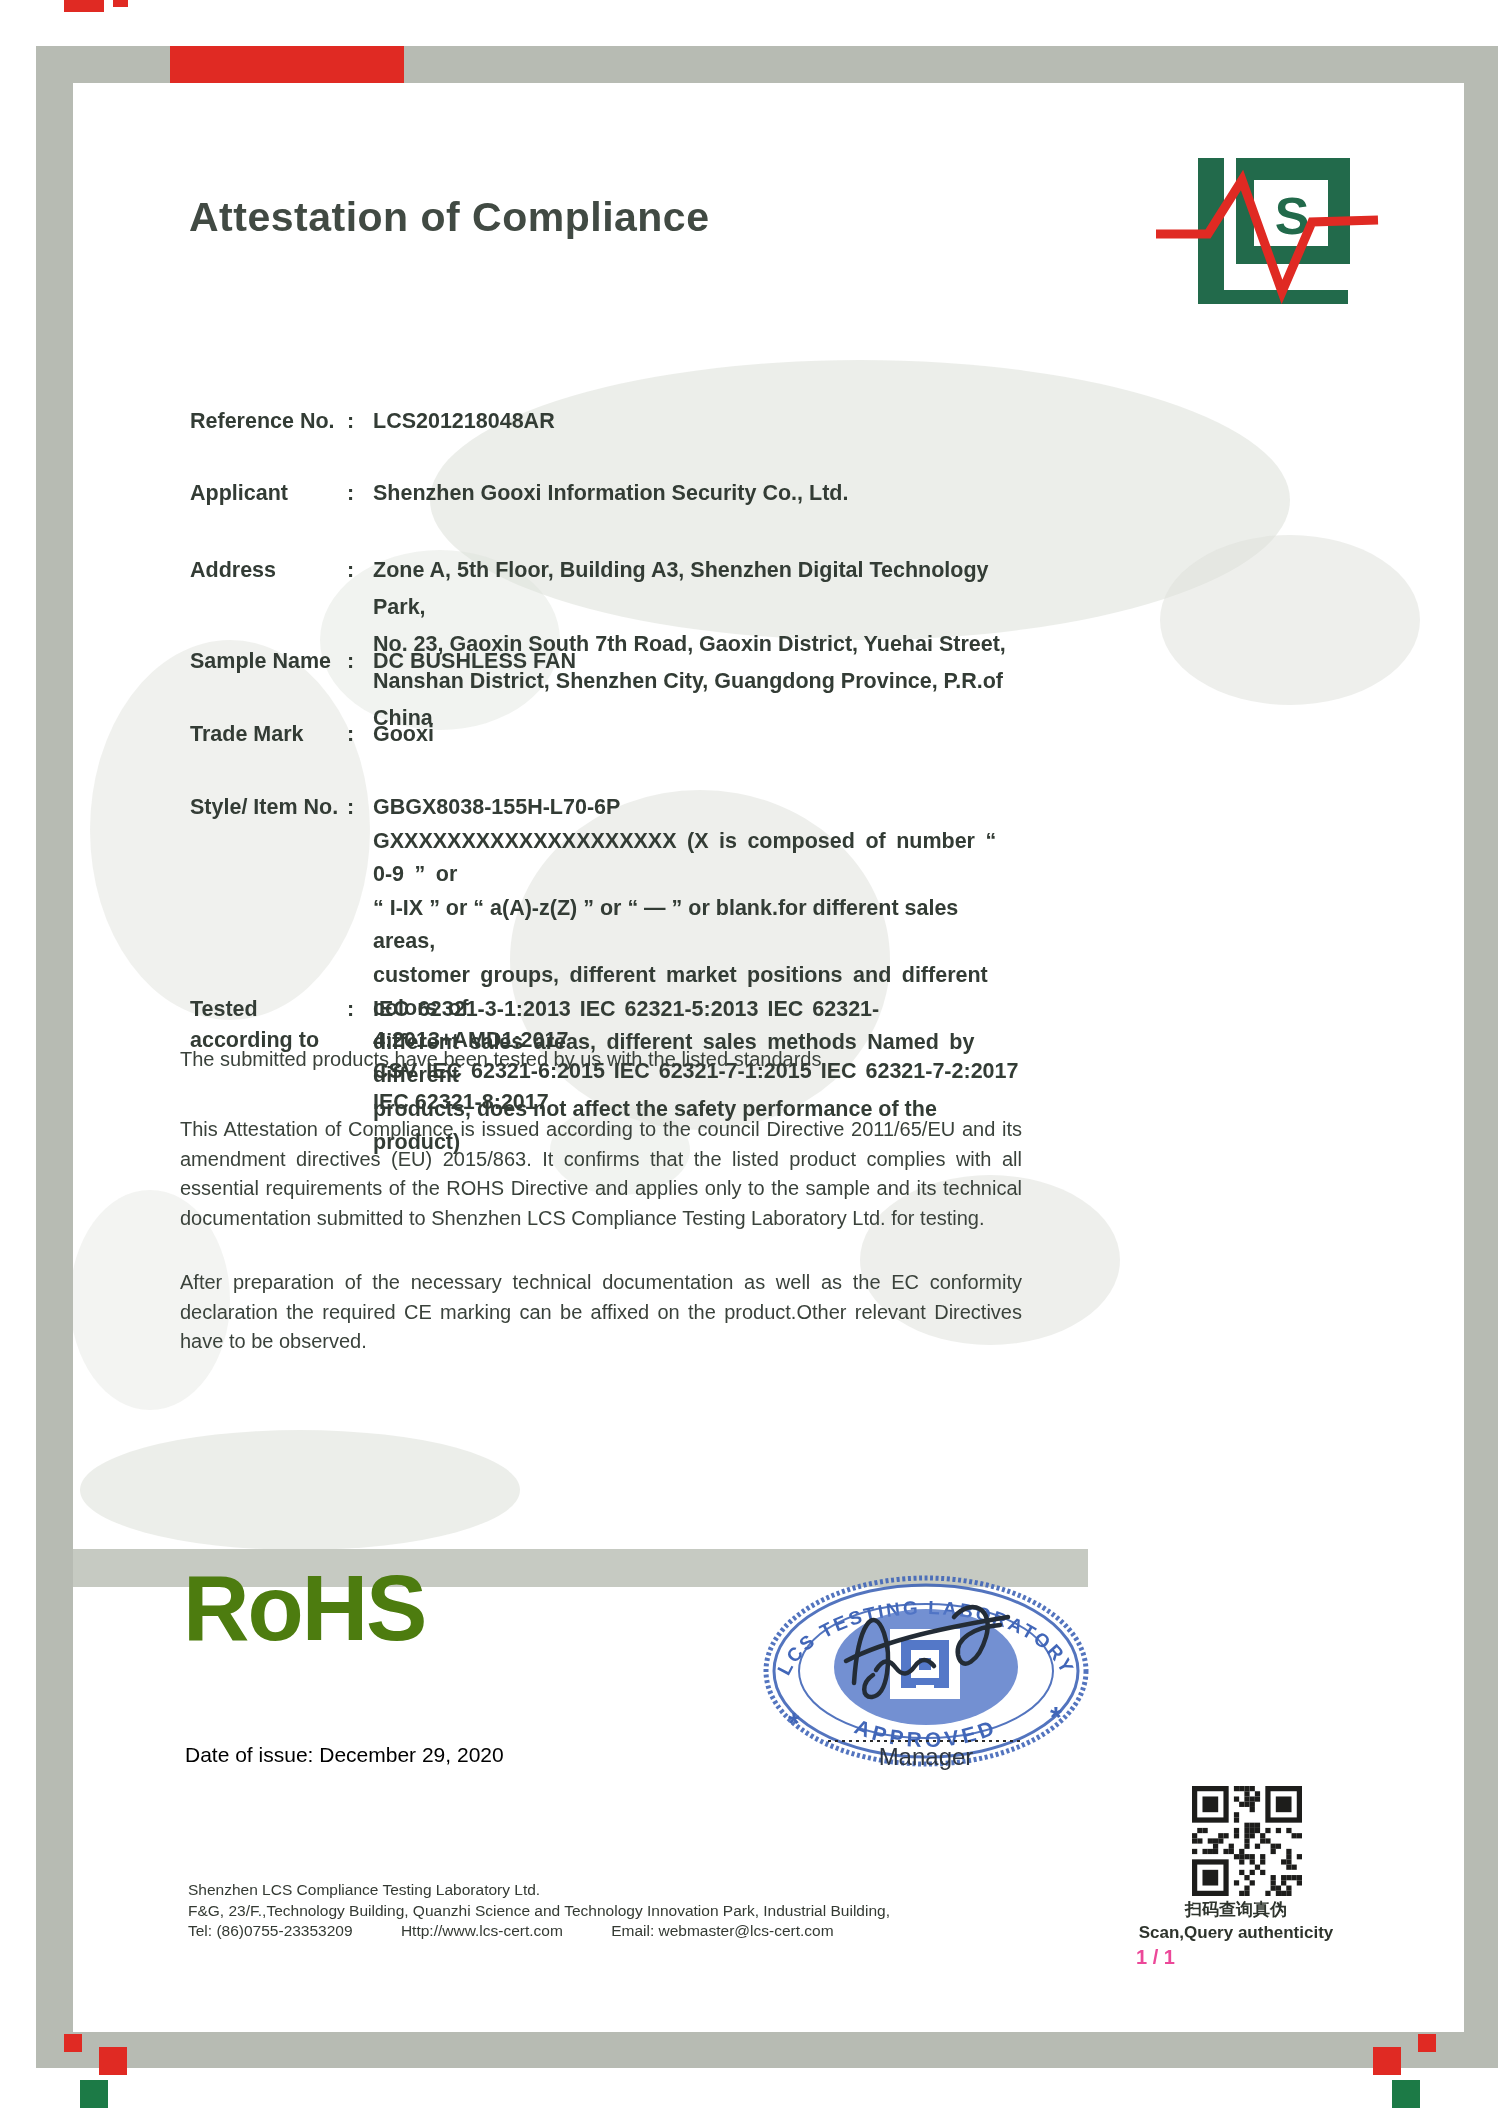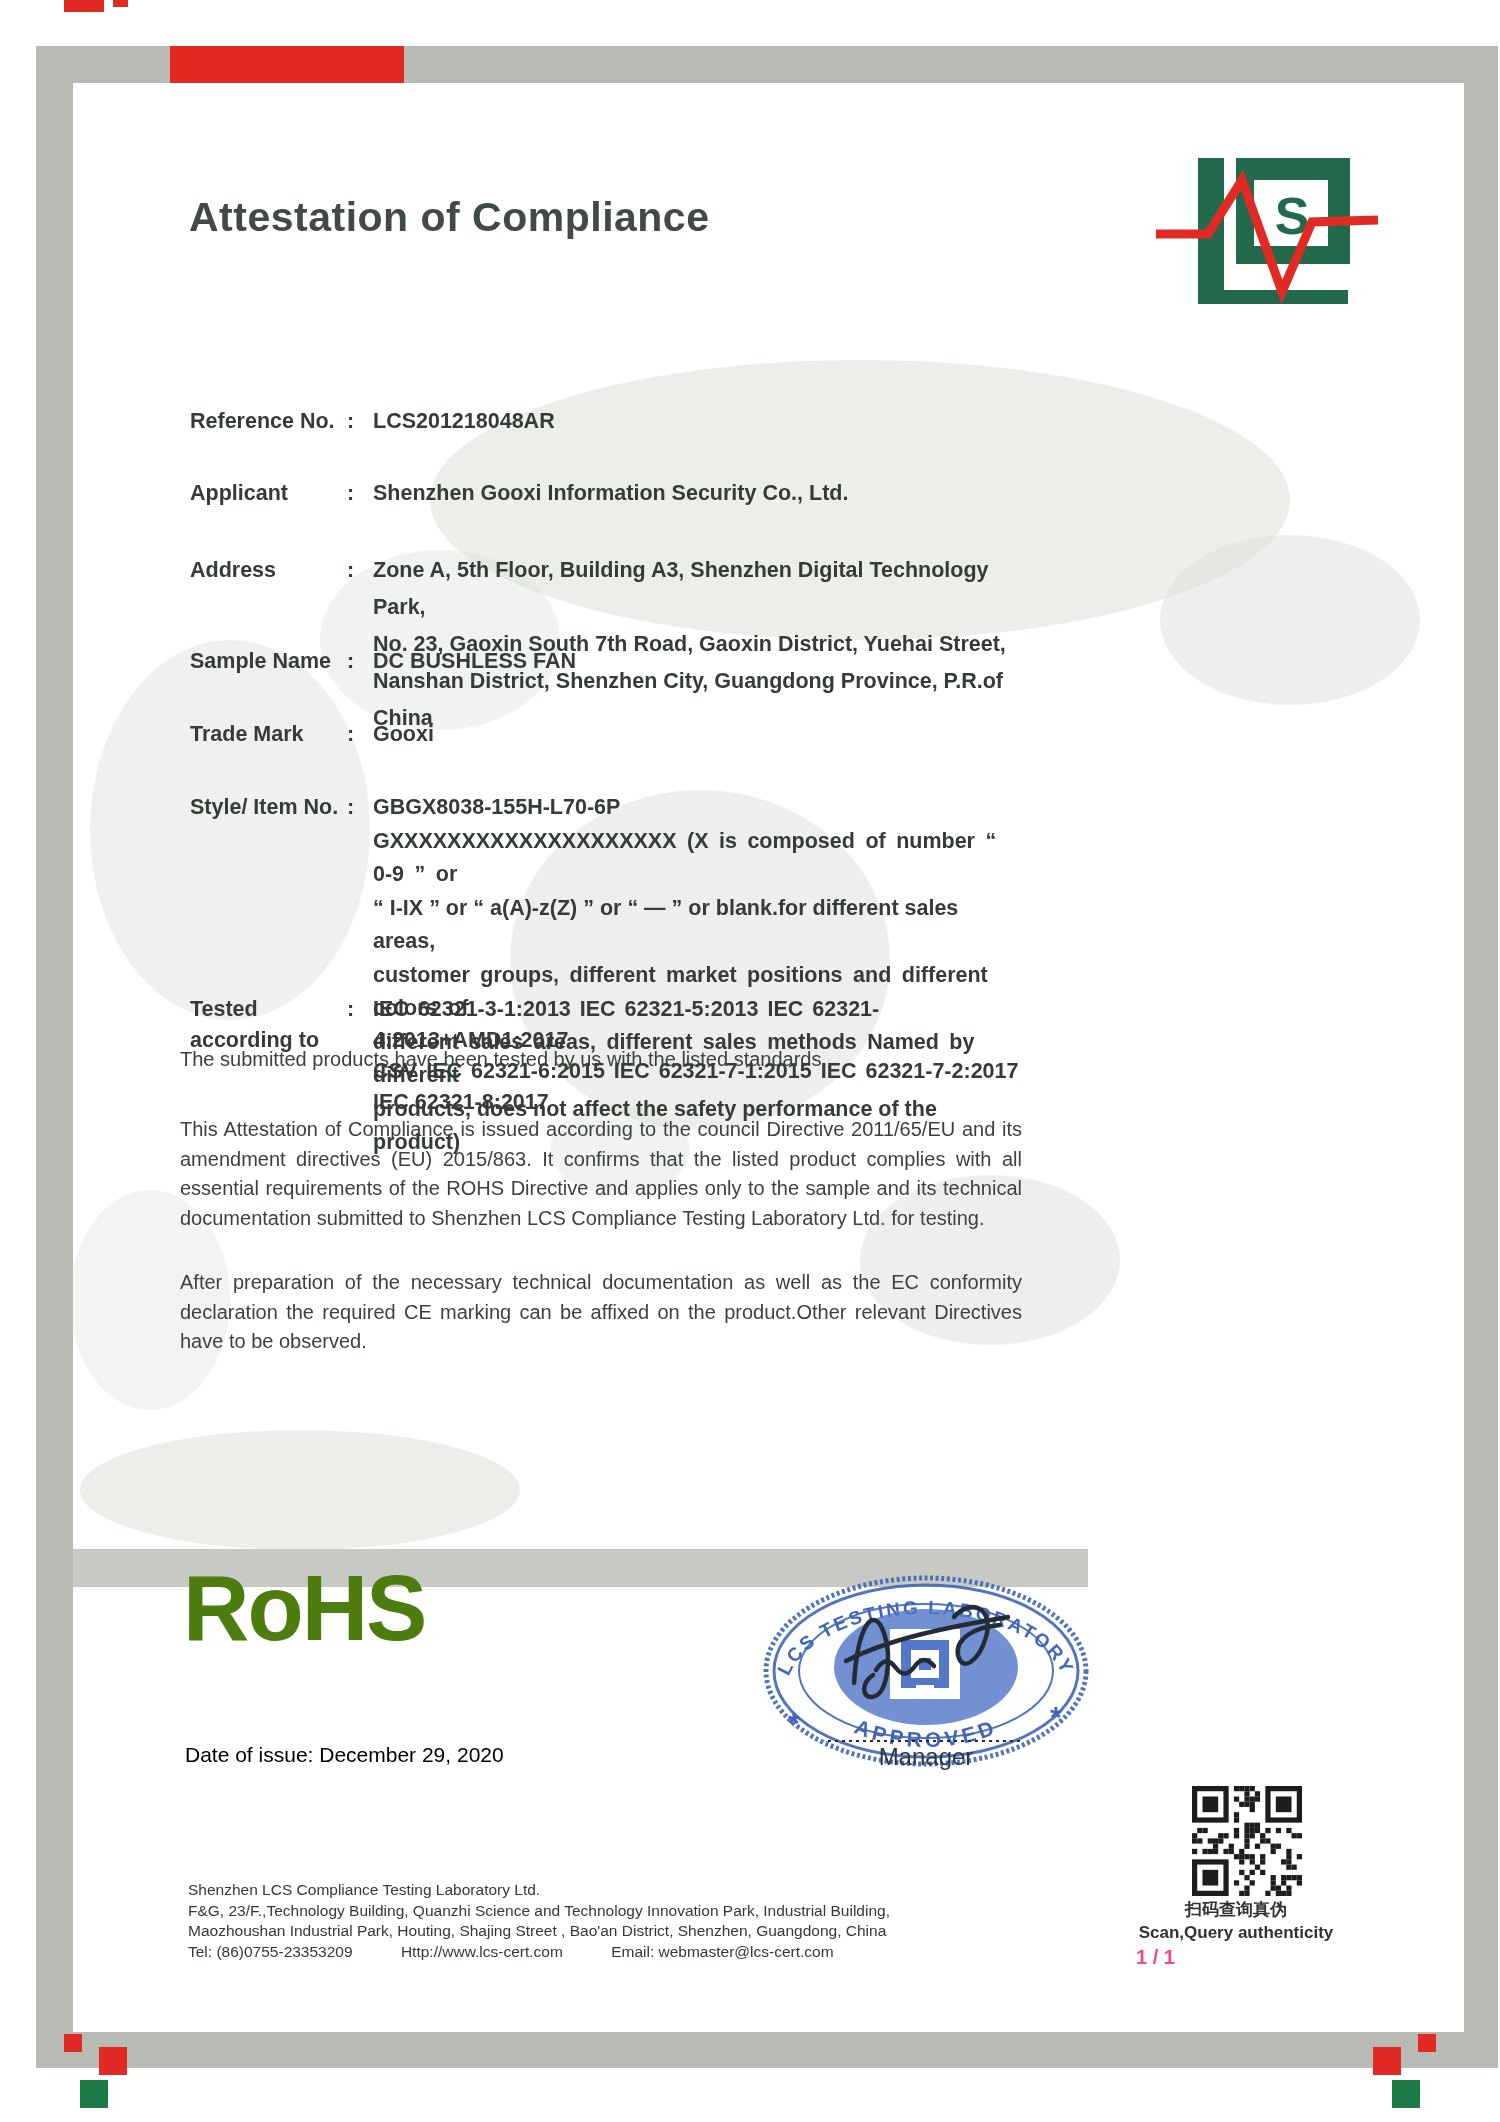--- a/index.html
+++ b/index.html
@@ -182,21 +182,20 @@
     <path d="M 196,42 C 214,22 236,34 228,62 C 221,86 204,98 200,80 C 197,64 216,52 242,50"></path>
     <path d="M 88,86 C 130,64 190,52 250,42"></path>
   </g>
   <line x1="70" y1="166" x2="266" y2="166" stroke="#2a2a2a" stroke-width="2" stroke-dasharray="3 4"></line>
   <text x="168" y="190" text-anchor="middle" font-size="24" fill="#2e3640">Manager</text>
 </svg>
 
 <div class="abs footer">
   <div>Shenzhen LCS Compliance Testing Laboratory Ltd.</div>
   <div class="just">F&amp;G, 23/F.,Technology Building, Quanzhi Science and Technology Innovation Park, Industrial Building,</div>
-  <div>Maozhoushan Industrial Park, Houting, Shajing Street , Bao'an District, Shenzhen, Guangdong, China</div>
   <div>
     <span class="gap">Tel: (86)0755-23353209</span>
     <span class="gap">Http://www.lcs-cert.com</span>
     <span>Email: webmaster@lcs-cert.com</span>
   </div>
 </div>
 
 <svg id="qr-svg" class="abs" style="left:1192px;top:1786px;z-index:5" width="110" height="110" viewBox="0 0 109.2 109.2">
   <rect width="109.2" height="109.2" fill="#ffffff"></rect>
   <g id="qr-modules" fill="#1d1d1b">

